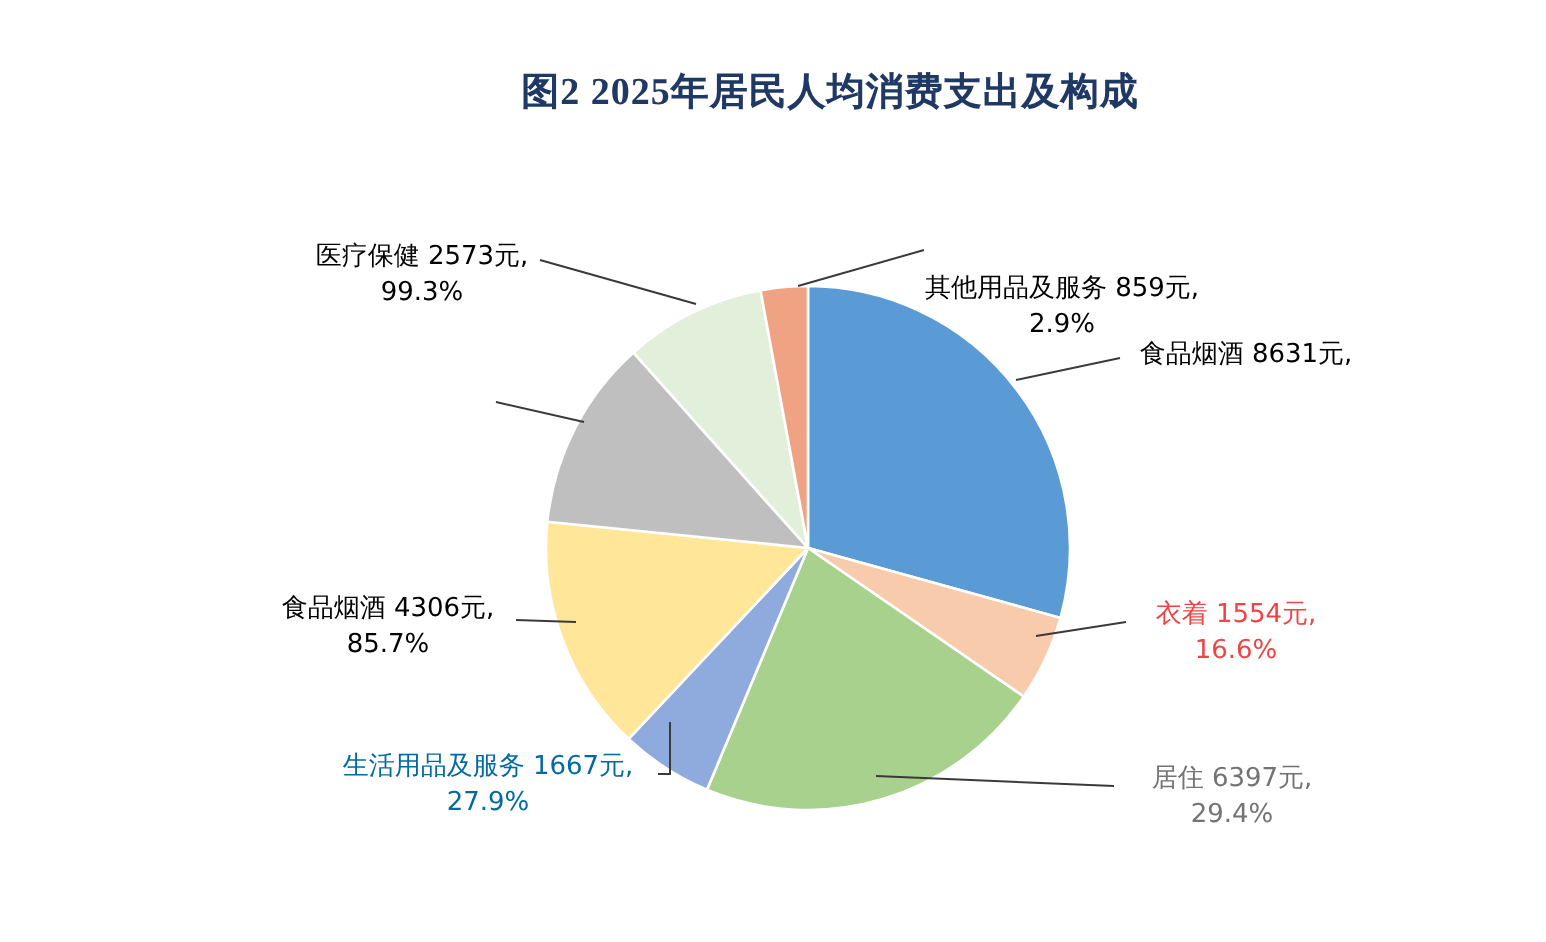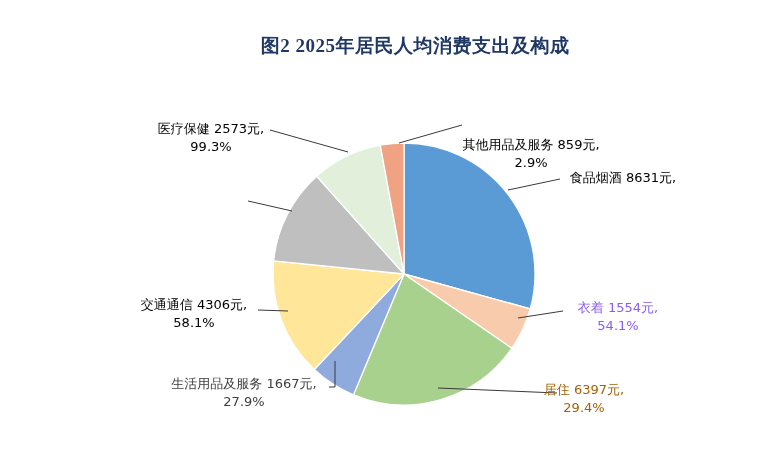--- a/index.html
+++ b/index.html
@@ -40,35 +40,35 @@
       <polyline points="288,311 258,310" fill="none" stroke="#3a3a3a" stroke-width="1"></polyline>
       <polyline points="248,201 292,211" fill="none" stroke="#3a3a3a" stroke-width="1"></polyline>
       <polyline points="270,130 348,152" fill="none" stroke="#3a3a3a" stroke-width="1"></polyline>
       <polyline points="462,125 399,143" fill="none" stroke="#3a3a3a" stroke-width="1"></polyline>
     </svg>
 
   <div id="callouts">
       <div class="callout" style="left: 613px; top: 169px; color: rgb(0, 0, 0); margin-left: 10px;">
         <span class="l1">食品烟酒 8631元,</span>
       </div>
-      <div class="callout" style="left: 618px; top: 299px; color: #8b5cf6;">
+      <div class="callout" style="left: 618px; top: 299px; color: #ef4444;">
         <span class="l1">衣着 1554元,</span>
-        <span class="l2">54.1%</span>
+        <span class="l2">16.6%</span>
       </div>
-      <div class="callout" style="left: 584px; top: 381px; color: #a16207;">
+      <div class="callout" style="left: 616px; top: 381px; color: #737373;">
         <span class="l1">居住 6397元,</span>
         <span class="l2">29.4%</span>
       </div>
-      <div class="callout" style="left: 244px; top: 375px; color: #404040;">
+      <div class="callout" style="left: 244px; top: 375px; color: #0369a1;">
         <span class="l1">生活用品及服务 1667元,</span>
         <span class="l2">27.9%</span>
       </div>
       <div class="callout" style="left: 194px; top: 296px; color: rgb(0, 0, 0);">
-        <span class="l1">交通通信 4306元,</span>
-        <span class="l2">58.1%</span>
+        <span class="l1">食品烟酒 4306元,</span>
+        <span class="l2">85.7%</span>
       </div>
       <div class="callout" style="left: 227px; top: 165px; color: rgb(0, 0, 0);">
       </div>
       <div class="callout" style="left: 211px; top: 120px; color: rgb(0, 0, 0);">
         <span class="l1">医疗保健 2573元,</span>
         <span class="l2">99.3%</span>
       </div>
       <div class="callout" style="left: 531px; top: 116px; color: rgb(0, 0, 0); margin-top: 20px;">
         <span class="l1">其他用品及服务 859元,</span>
         <span class="l2">2.9%</span>

